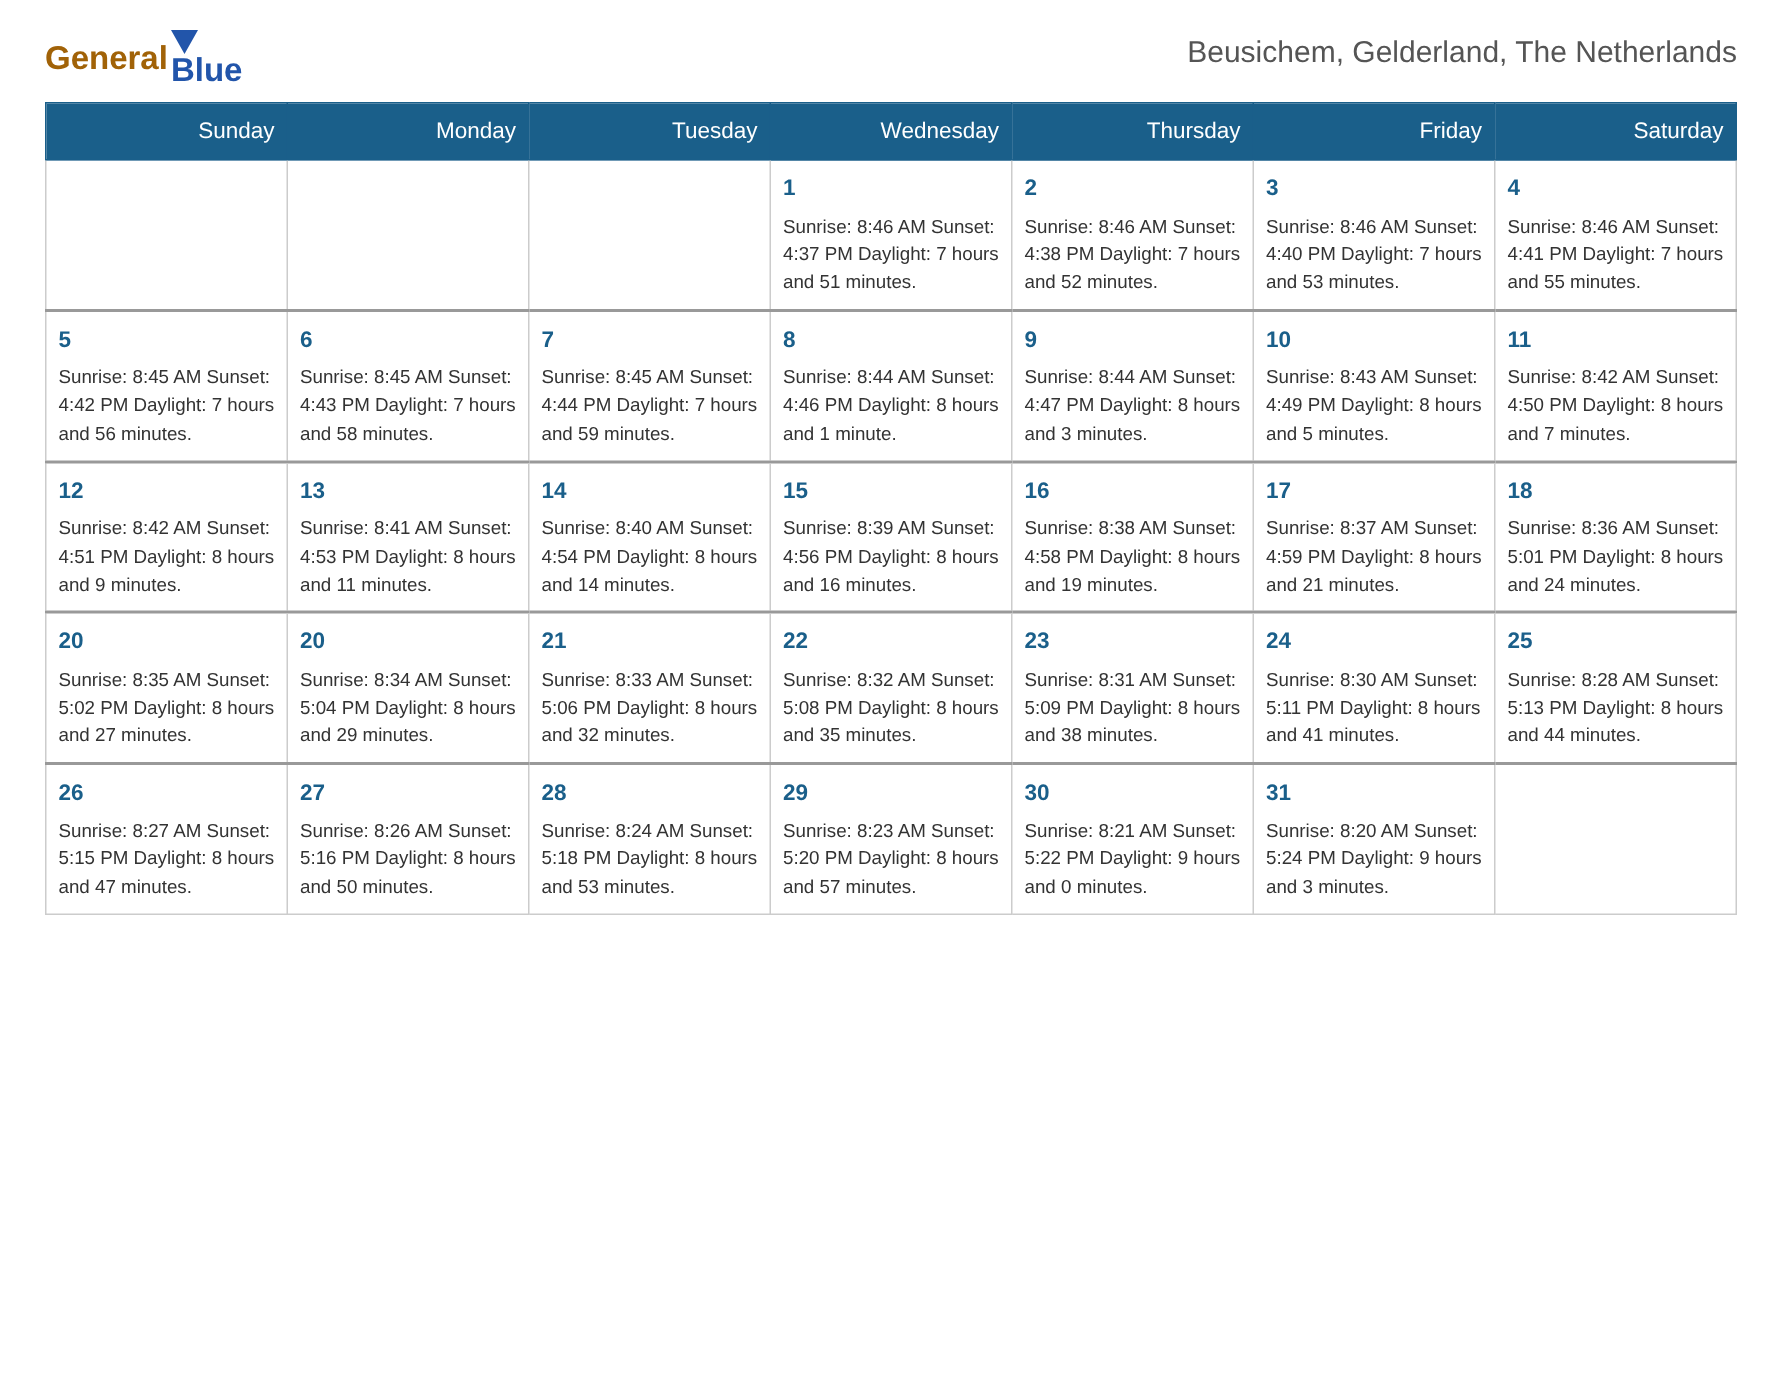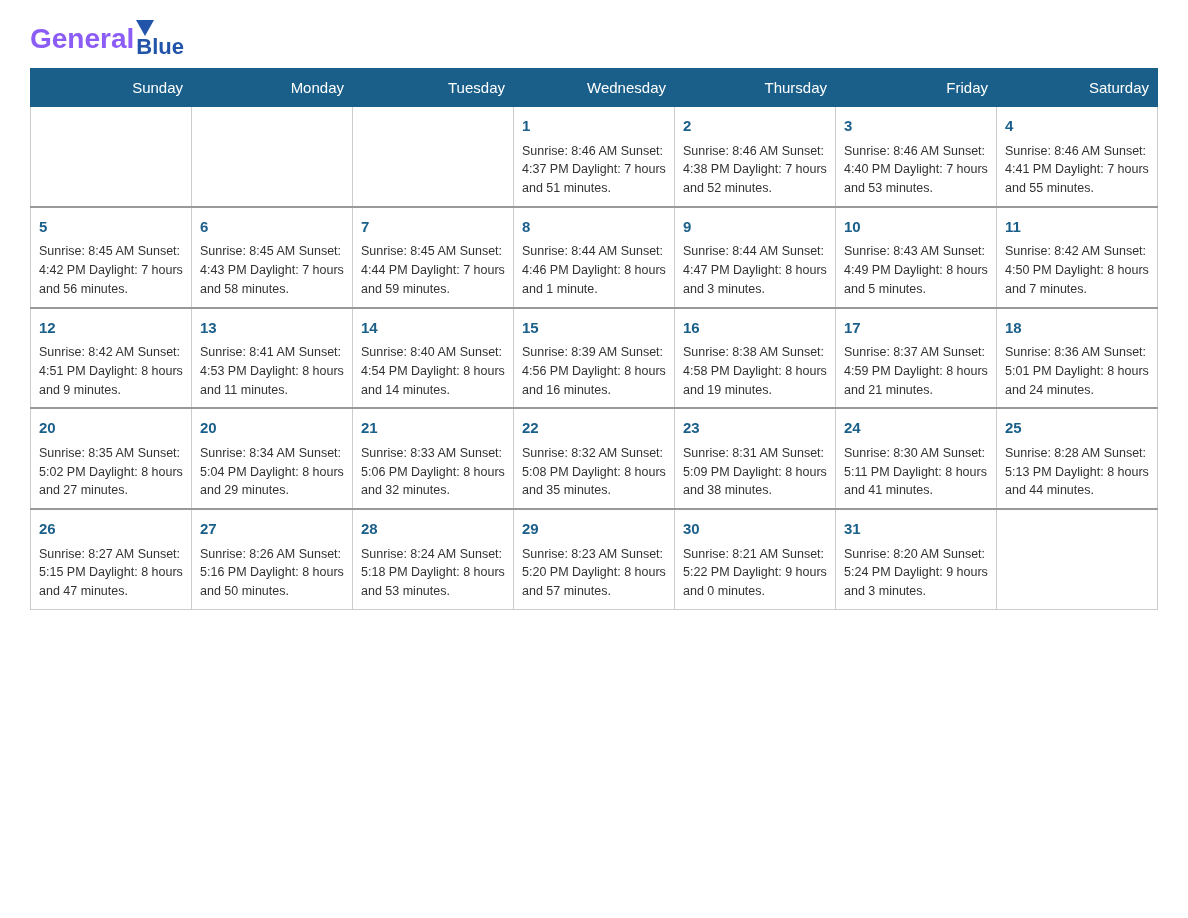--- a/index.html
+++ b/index.html
@@ -16,23 +16,23 @@
       justify-content: space-between;
       align-items: flex-start;
       margin-bottom: 10px;
     }
     .logo {
       display: flex;
       align-items: center;
       gap: 4px;
     }
     .logo-text-general {
-      font-size: 28px;
+      font-size: 22px;
       font-weight: bold;
-      color: #8b5cf6;
+      color: #a16207;
     }
     .logo-text-blue {
       font-size: 22px;
       font-weight: bold;
       color: #2255aa;
     }
     .title-section {
       text-align: right;
     }
     .month-title {
@@ -99,20 +99,21 @@
         <div style="display:flex; align-items:center;">
           <svg width="18" height="16" viewBox="0 0 18 16">
             <polygon points="0,0 18,0 9,16" fill="#2255aa"></polygon>
           </svg>
         </div>
         <span class="logo-text-blue" style="line-height:1;">Blue</span>
       </div>
     </div>
   </div>
   <div class="title-section">
+    <div class="location-subtitle">Beusichem, Gelderland, The Netherlands</div>
   </div>
 </div>
 
 <table class="calendar-table">
   <thead>
     <tr>
     <th>Sunday</th>
         <th>Monday</th>
         <th>Tuesday</th>
         <th>Wednesday</th>

